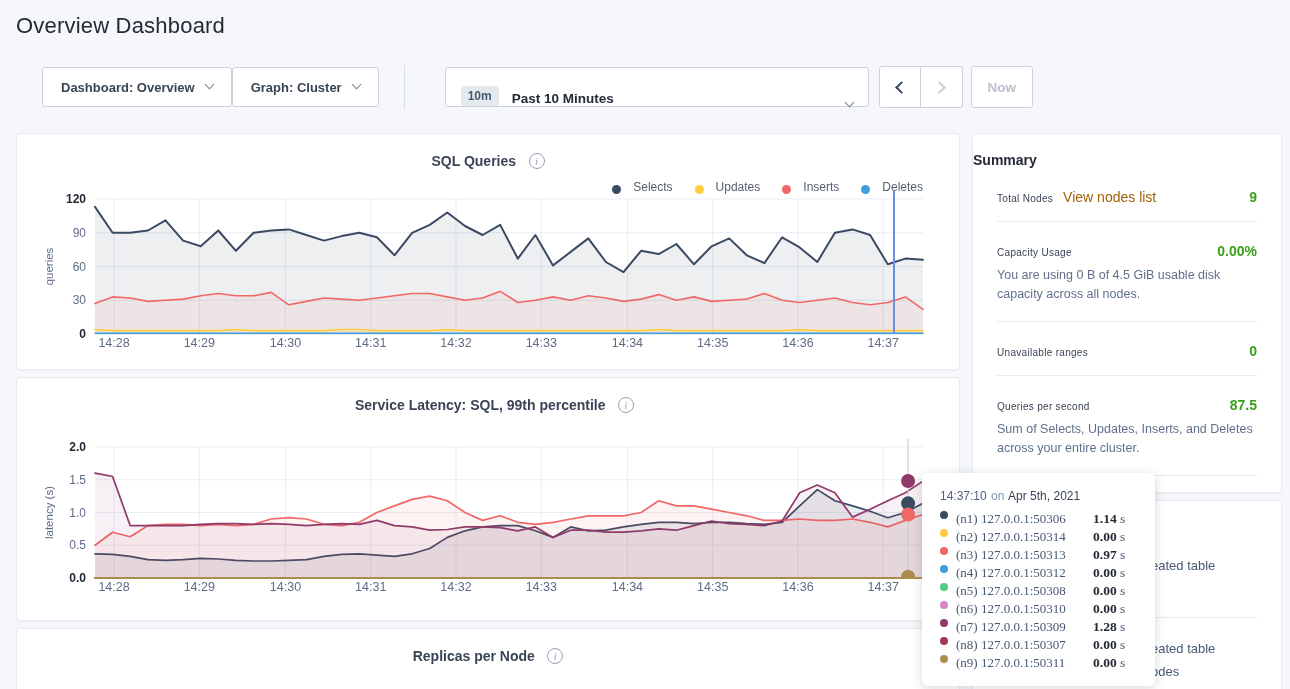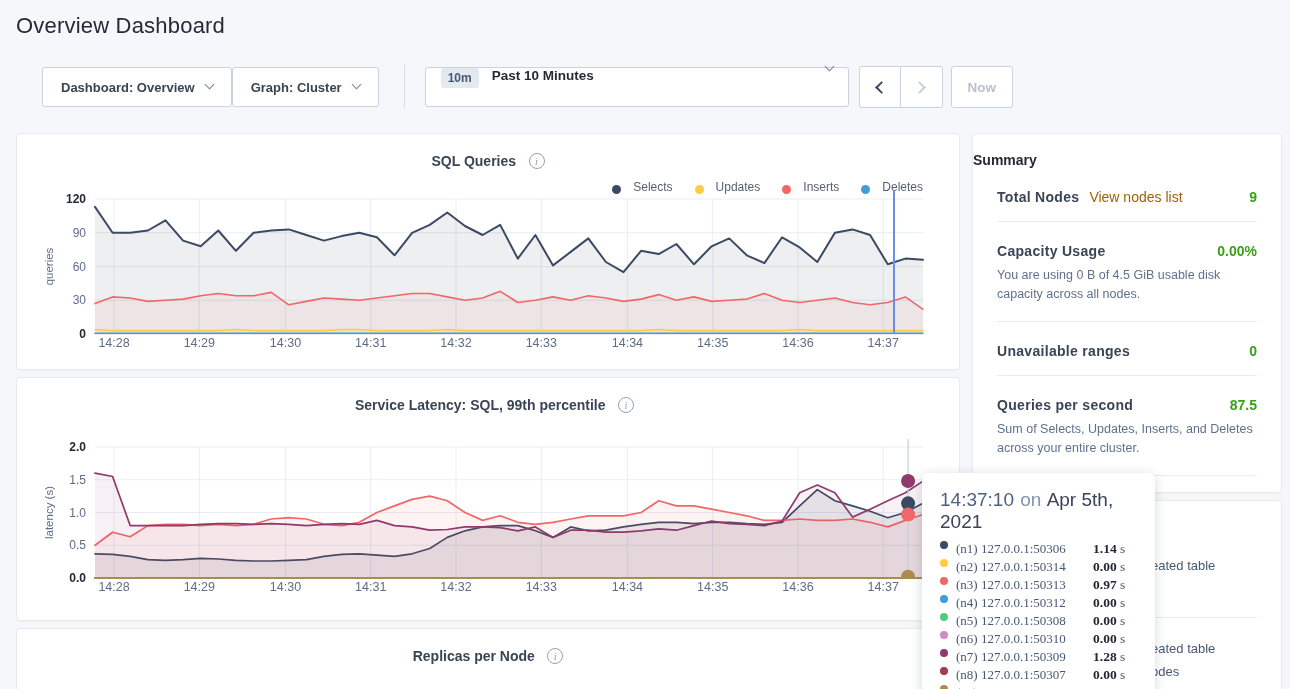--- a/index.html
+++ b/index.html
@@ -10,22 +10,22 @@
   .page-title { position:absolute; left:16px; top:13px; font-size:22px; font-weight:500; color:#242a35; letter-spacing:.2px; }
 
   
   .controls { position:absolute; left:16px; top:66px; display:flex; align-items:center; height:42px; }
   .ctl-btn { display:inline-flex; align-items:center; justify-content:center; background:#fff;
              border:1px solid #ccd2dc; border-radius:3px; height:40px; padding:0 18px;
              font-family:"Liberation Sans",sans-serif; font-weight:700; font-size:13px; color:#394455; cursor:pointer; }
   .chev { display:inline-block; width:7px; height:7px; border-right:1.7px solid #7b8598;
           border-bottom:1.7px solid #7b8598; transform:rotate(45deg); margin-left:11px; margin-top:-5px; }
   .vdiv { width:1px; height:44px; background:#d9dee6; margin-left:25px; }
-  .timepicker { display:flex; align-items:flex-start; background:#fff; border:1px solid #ccd2dc; border-radius:3px;
-                width:424px; height:40px; padding:0 15px; margin-left:20px; cursor:pointer; }
+  .timepicker { display:flex; align-items:flex-end; background:#fff; border:1px solid #ccd2dc; border-radius:3px;
+                width:424px; height:40px; padding:0 15px; margin-left:40px; cursor:pointer; }
   .tw-badge { background:#e4e9f0; border-radius:3px; padding:3px 7px; font-size:12px; font-weight:700; color:#475872; margin-right:13px; }
   .tw-label { font-size:13.5px; font-weight:700; color:#242a35; }
   .timepicker .chev { margin-left:auto; }
   .arrows { display:flex; margin-left:10px; }
   .arrows button { width:42px; height:42px; background:#fff; border:1px solid #ccd2dc; cursor:pointer;
                    display:flex; align-items:center; justify-content:center; }
   .arrows button:first-child { border-radius:3px 0 0 3px; }
   .arrows button:last-child  { border-radius:0 3px 3px 0; border-left:none; }
   .arr { display:inline-block; width:9px; height:9px; border-left:2.6px solid #3b4a63; border-bottom:2.6px solid #3b4a63; }
   .arr-left  { transform:rotate(45deg); margin-left:4px; }
@@ -53,37 +53,37 @@
   .chart-svg { position:absolute; left:0; top:50px; width:944px; height:175px; }
   .ytick { font-size:12px; fill:#5f6c87; font-family:"Liberation Sans",sans-serif; }
   .ytick.bold { font-weight:700; fill:#242a35; }
   .xtick { font-size:12.5px; fill:#5f6c87; font-family:"Liberation Sans",sans-serif; }
   .axis-title { font-size:11.5px; fill:#5f6c87; font-family:"Liberation Sans",sans-serif; }
 
   
   .panel-heading { padding-top:18px; font-size:14px; font-weight:700; color:#242a35; }
   .sum-rows { padding:0 24px; }
   .sum-line { display:flex; align-items:baseline; margin-top:21px; }
-  .sum-label { font-size:14px; font-weight:700; color:#394455; letter-spacing:.3px; }
+  .sum-label { font-size:10px; font-weight:400; color:#394455; letter-spacing:.3px; }
   .sum-link { font-size:14px; font-weight:400; color:#a16207; text-decoration:none; margin-left:10px; }
   .sum-value { margin-left:auto; font-size:14px; font-weight:700; color:#38a019; }
   .sum-desc { margin-top:7px; font-size:12.5px; color:#60708c; line-height:1.55; }
   .sum-div { border-top:1px solid #e7ecf3; margin-top:16px; }
 
   
   .event-frag { position:absolute; left:178px; font-size:13px; color:#475872; white-space:nowrap; }
   .frag-1 { top:57px; }
   .frag-2 { top:140px; }
   .frag-3 { top:163px; }
   .ev-div { position:absolute; left:24px; right:24px; top:116px; border-top:1px solid #e7ecf3; }
 
   
   .tooltip { position:absolute; left:922px; top:473px; width:233px; z-index:20; background:#fff; border-radius:6px;
              box-shadow:0 2px 12px rgba(50,60,80,.20); padding:16px 16px 13px 18px; }
-  .tt-title { font-size:19px; margin-bottom:8px; color:#4e6180; }
+  .tt-title { font-size:12px; margin-bottom:8px; color:#4e6180; }
   .tt-on { color:#8494ab; margin:0 1px; }
   .tt-date { color:#394455; }
   .tt-row { display:flex; height:18px;font-family:Liberation Serif, serif; }
   .tt-dot { width:8px; height:8px; border-radius:50%; margin-right:8px; flex:none; }
   .tt-addr { font-size:13px; color:#475872; white-space:nowrap; }
   .tt-val { margin-left:auto; width:46px; font-size:13.5px; color:#242a35; }
   .tt-val b { font-weight:700; }
   .tt-unit { font-weight:400; color:#475872; }
 </style>
 </head>

